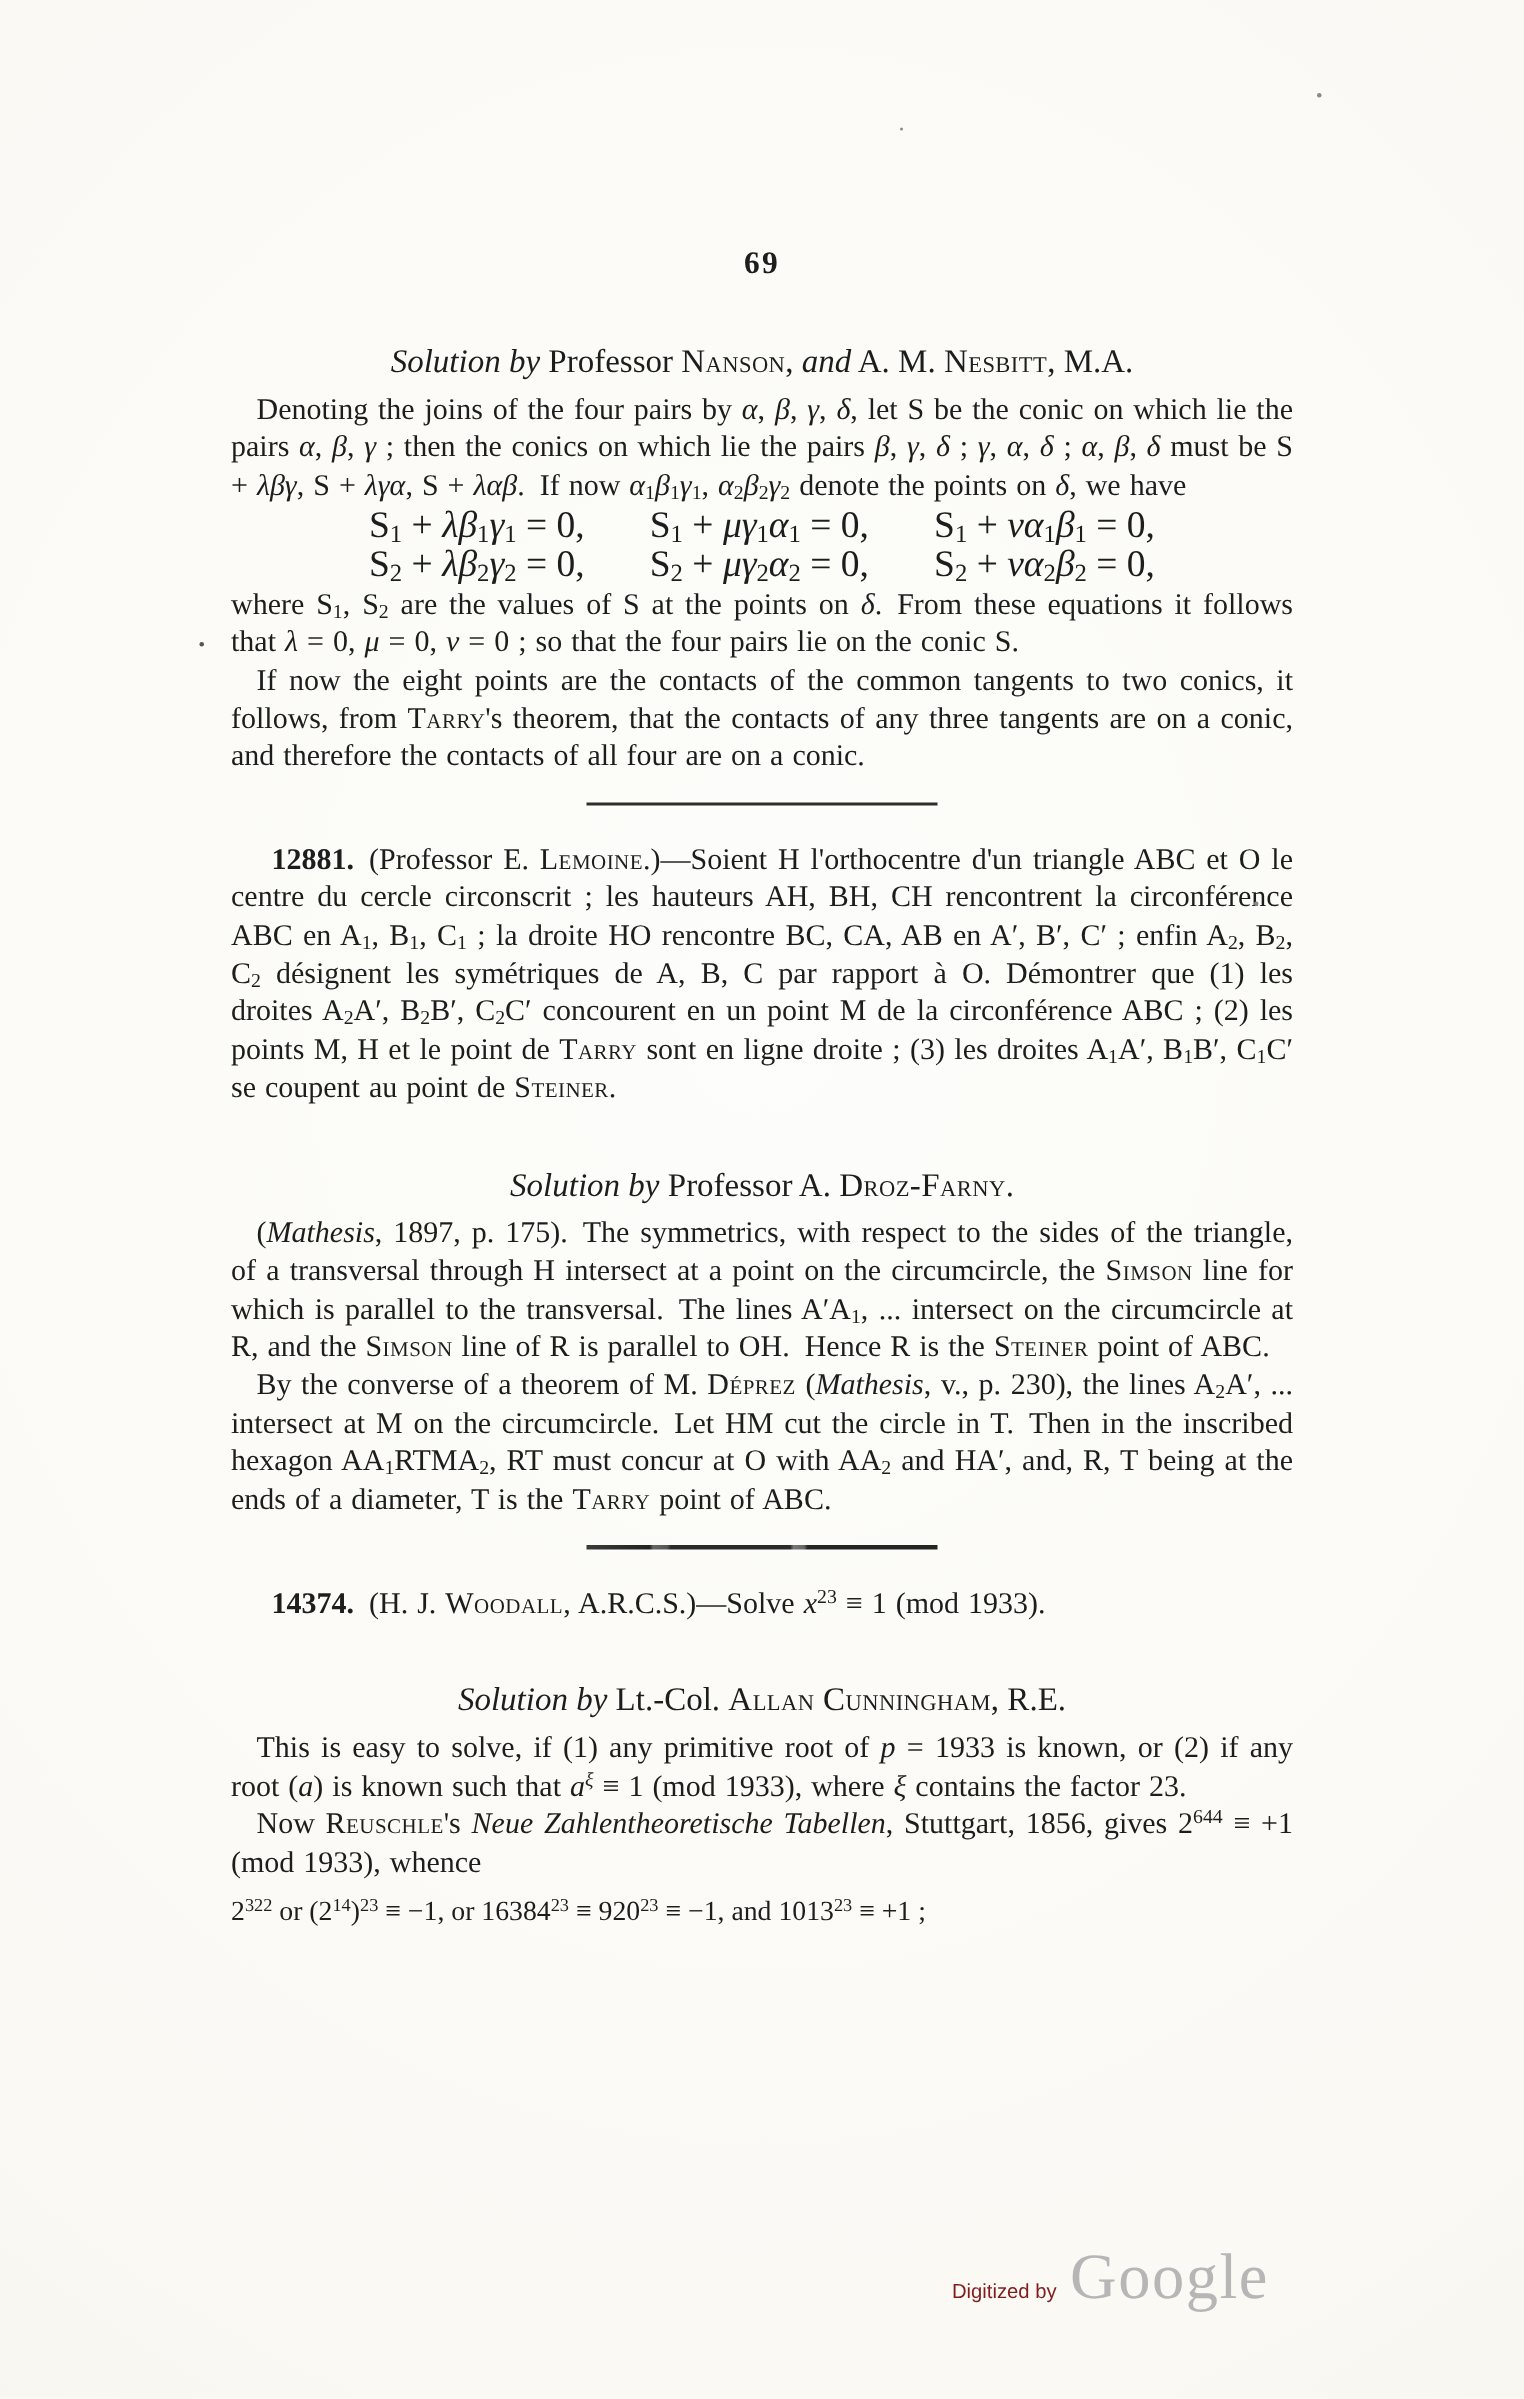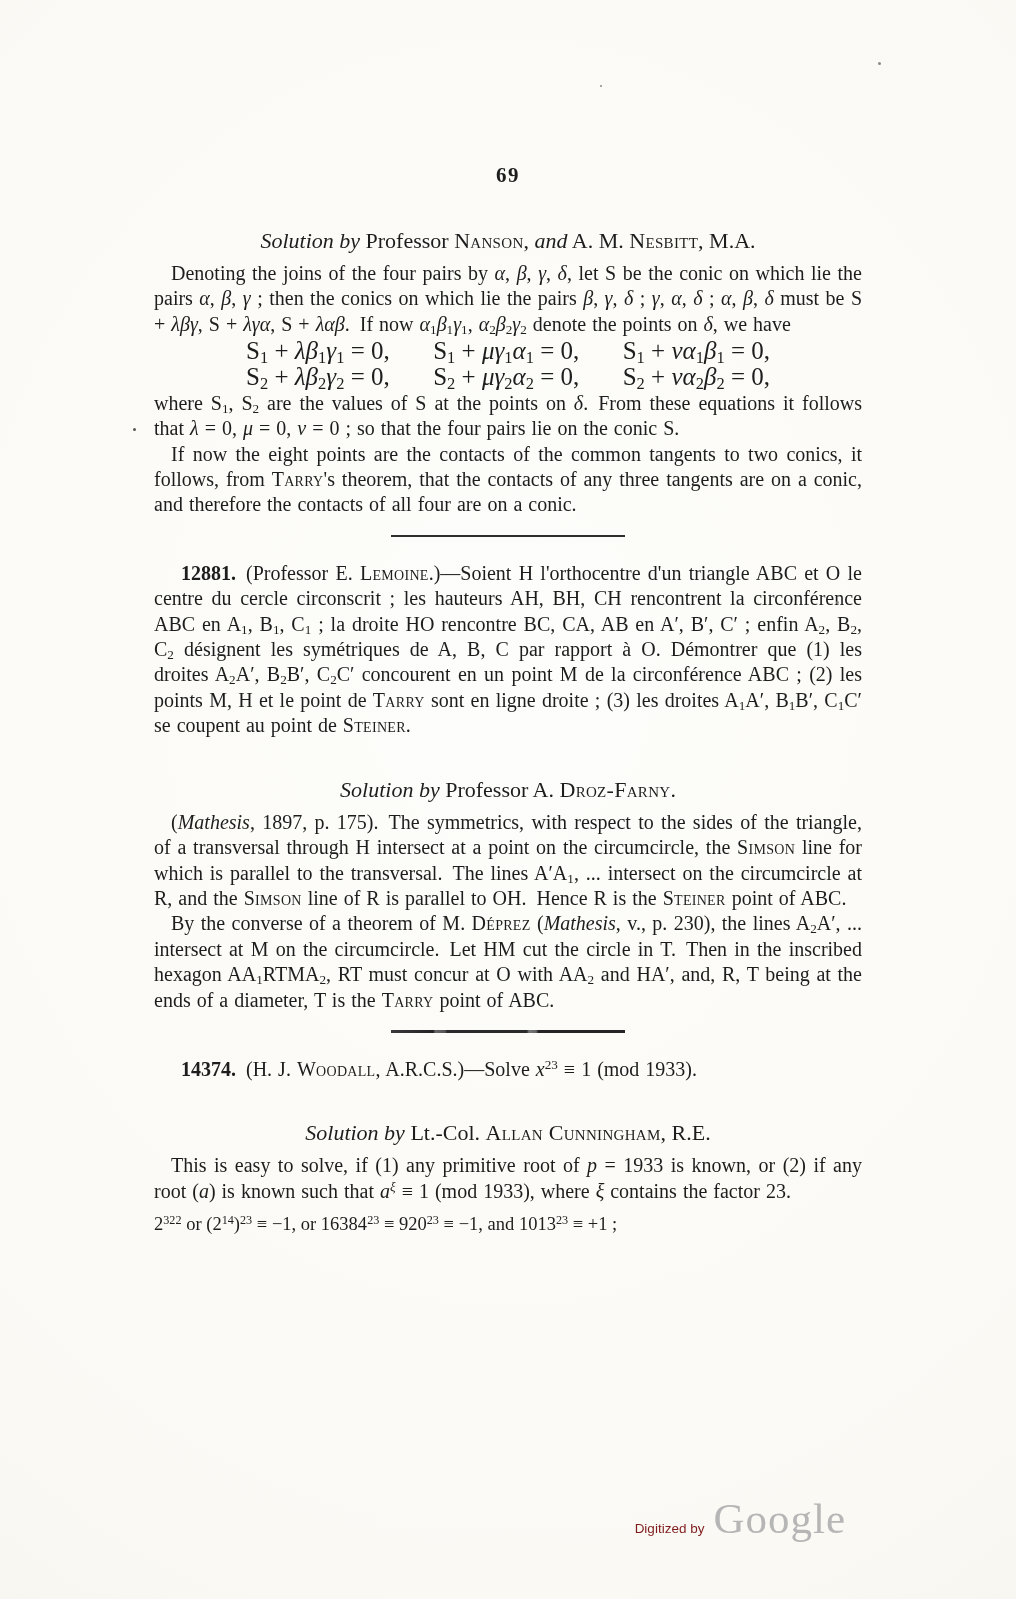--- a/index.html
+++ b/index.html
@@ -70,20 +70,21 @@
   <p class="para in1">(<i>Mathesis</i>, 1897, p. 175). The symmetrics, with respect to the sides of the triangle, of a transversal through H intersect at a point on the circumcircle, the <sc>Simson</sc> line for which is parallel to the transversal. The lines A′A<sub>1</sub>, ... intersect on the circumcircle at R, and the <sc>Simson</sc> line of R is parallel to OH. Hence R is the <sc>Steiner</sc> point of ABC.</p>
   <p class="para in1">By the converse of a theorem of M. <sc>Déprez</sc> (<i>Mathesis</i>, v., p. 230), the lines A<sub>2</sub>A′, ... intersect at M on the circumcircle. Let HM cut the circle in T. Then in the inscribed hexagon AA<sub>1</sub>RTMA<sub>2</sub>, RT must concur at O with AA<sub>2</sub> and HA′, and, R, T being at the ends of a diameter, T is the <sc>Tarry</sc> point of ABC.</p>
 
   <div class="rule rule-rough"></div>
 
   <p class="para in2"><b>14374.</b> (H. J. <sc>Woodall</sc>, A.R.C.S.)—Solve <i>x</i><sup>23</sup> ≡ 1 (mod 1933).</p>
 
   <h3 class="heading"><i>Solution by</i> Lt.-Col. <sc>Allan Cunningham</sc>, R.E.</h3>
 
   <p class="para in1">This is easy to solve, if (1) any primitive root of <i>p</i> = 1933 is known, or (2) if any root (<i>a</i>) is known such that <i>a</i><sup><i>ξ</i></sup> ≡ 1 (mod 1933), where <i>ξ</i> contains the factor 23.</p>
+  <p class="para in1">Now <sc>Reuschle</sc>'s <i>Neue Zahlentheoretische Tabellen</i>, Stuttgart, 1856, gives 2<sup>644</sup> ≡ +1 (mod 1933), whence</p>
 
   <p class="display-eq">2<sup>322</sup> or (2<sup>14</sup>)<sup>23</sup> ≡ −1, or 16384<sup>23</sup> ≡ 920<sup>23</sup> ≡ −1, and 1013<sup>23</sup> ≡ +1 ;</p>
 
 </div>
 
 <div class="speck s1"></div>
 <div class="speck s2"></div>
 <div class="speck s3"></div>
 <div class="speck s4"></div>
 

